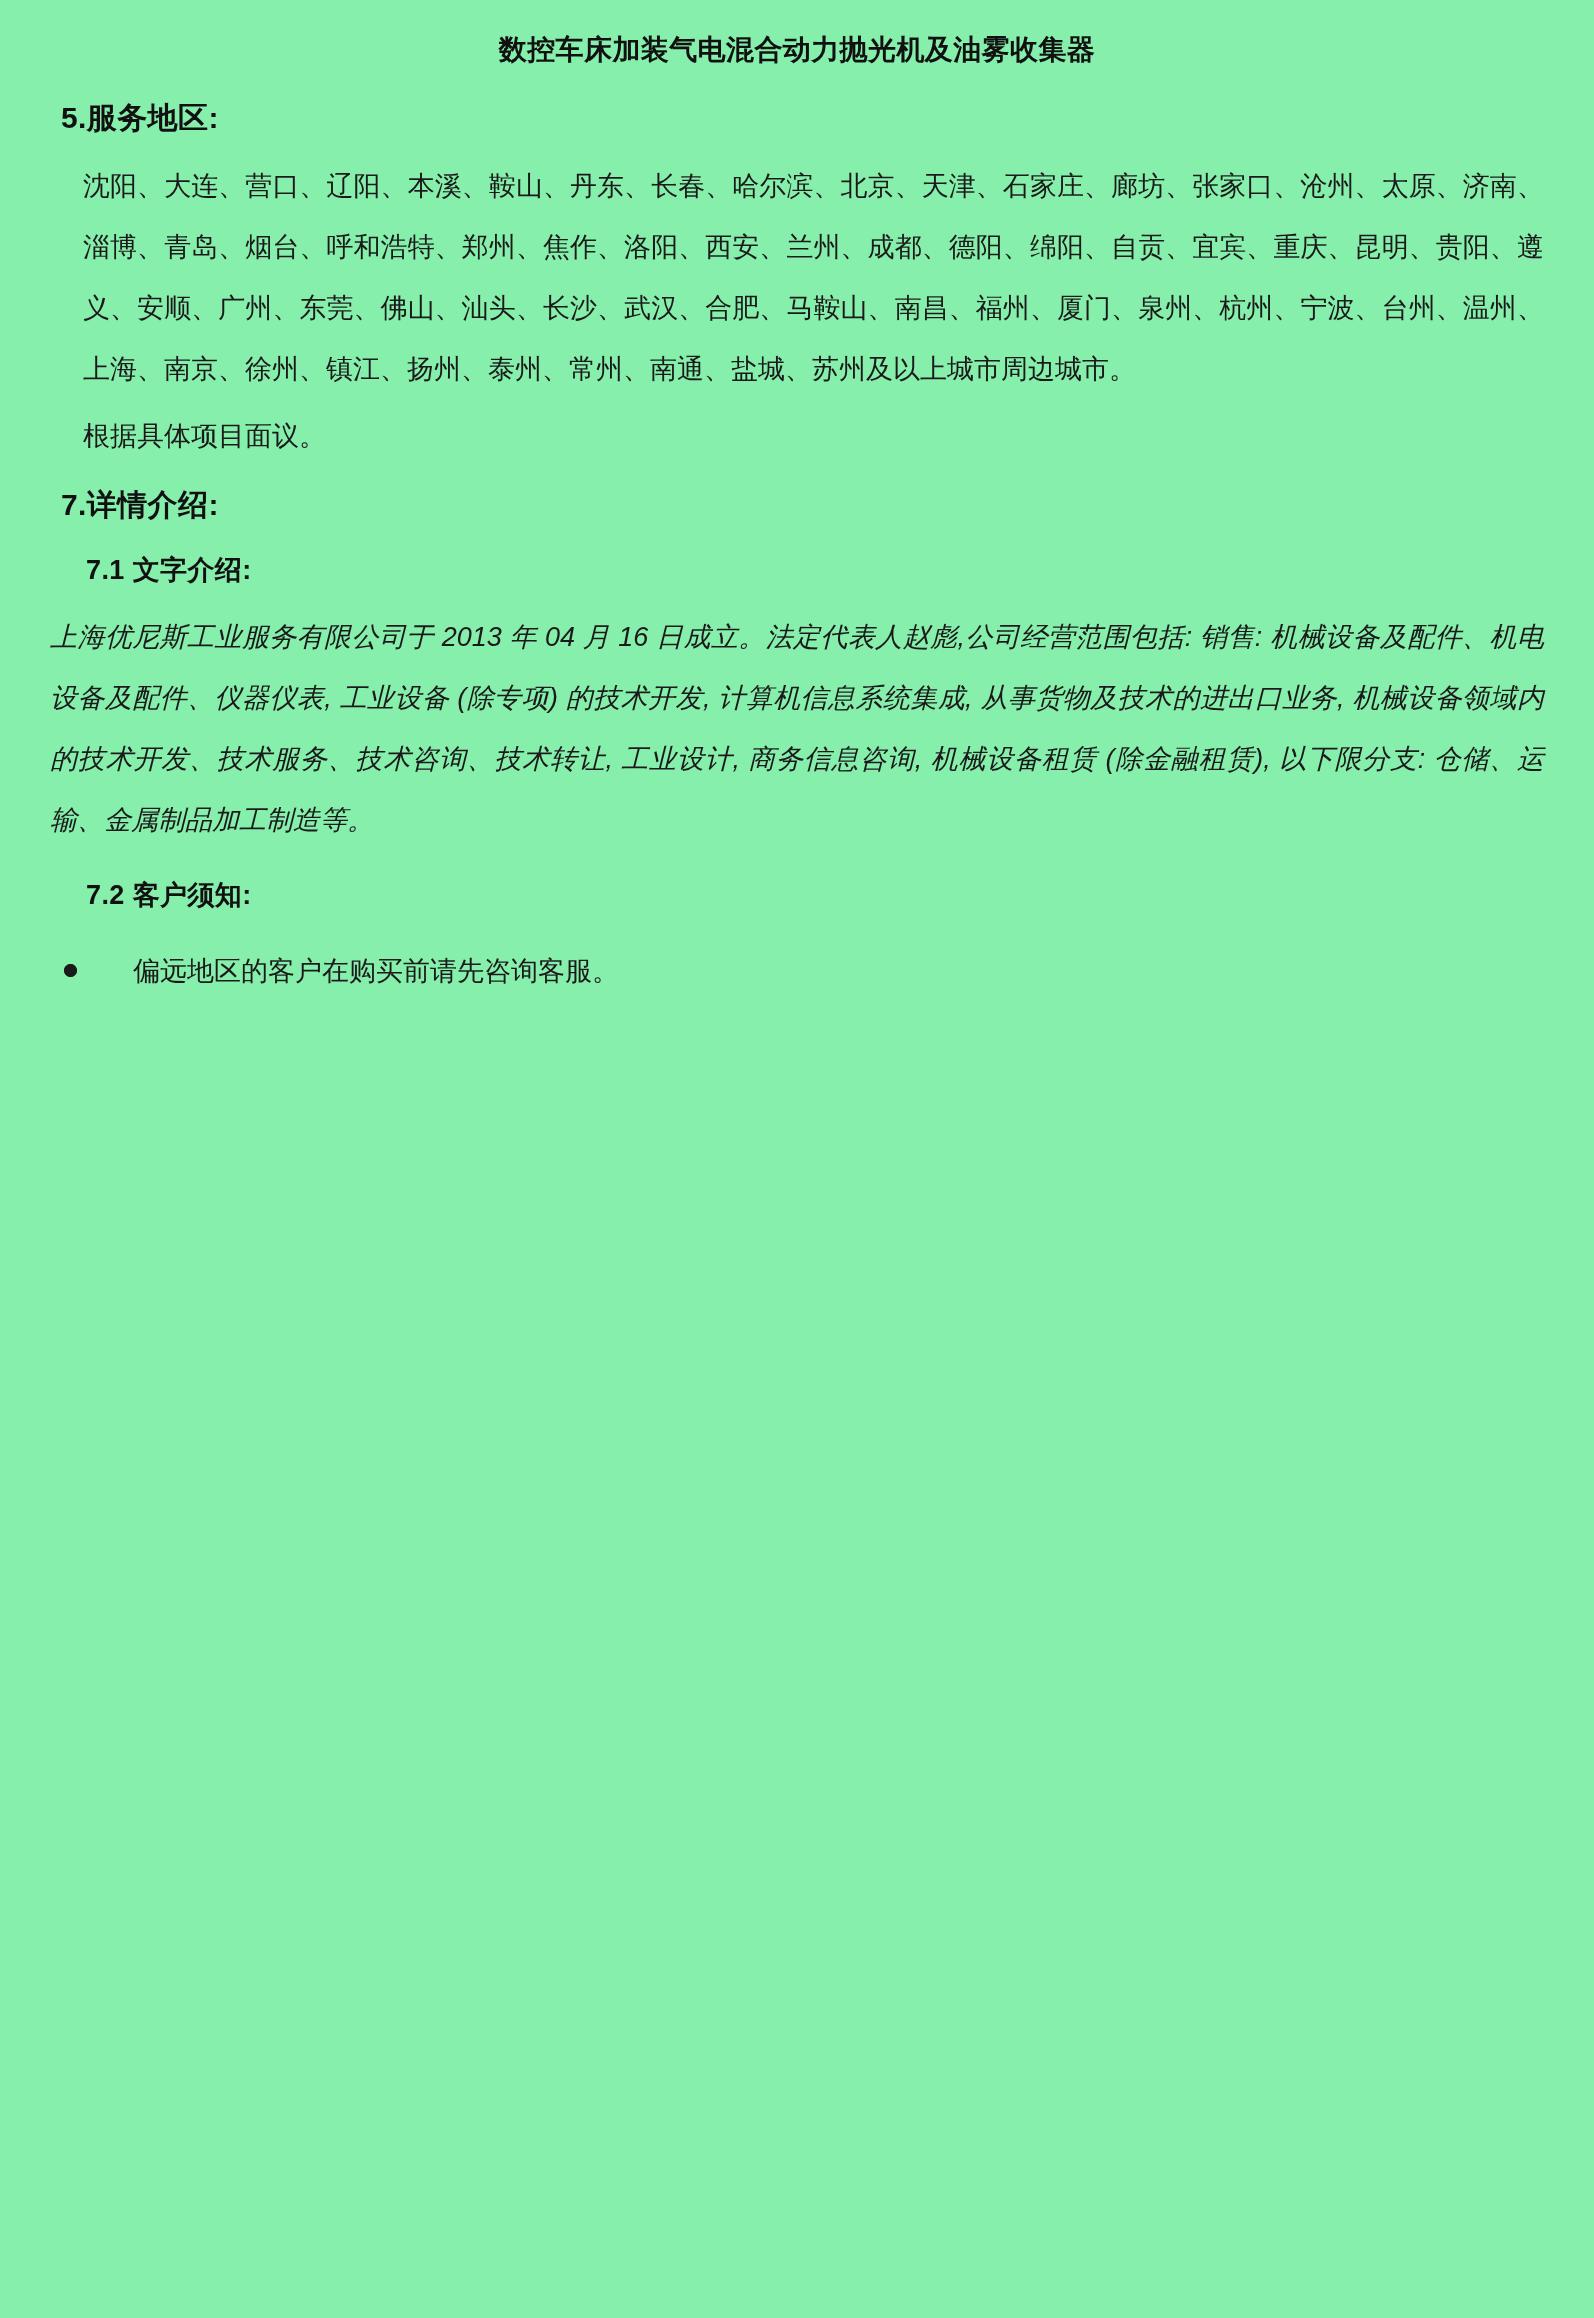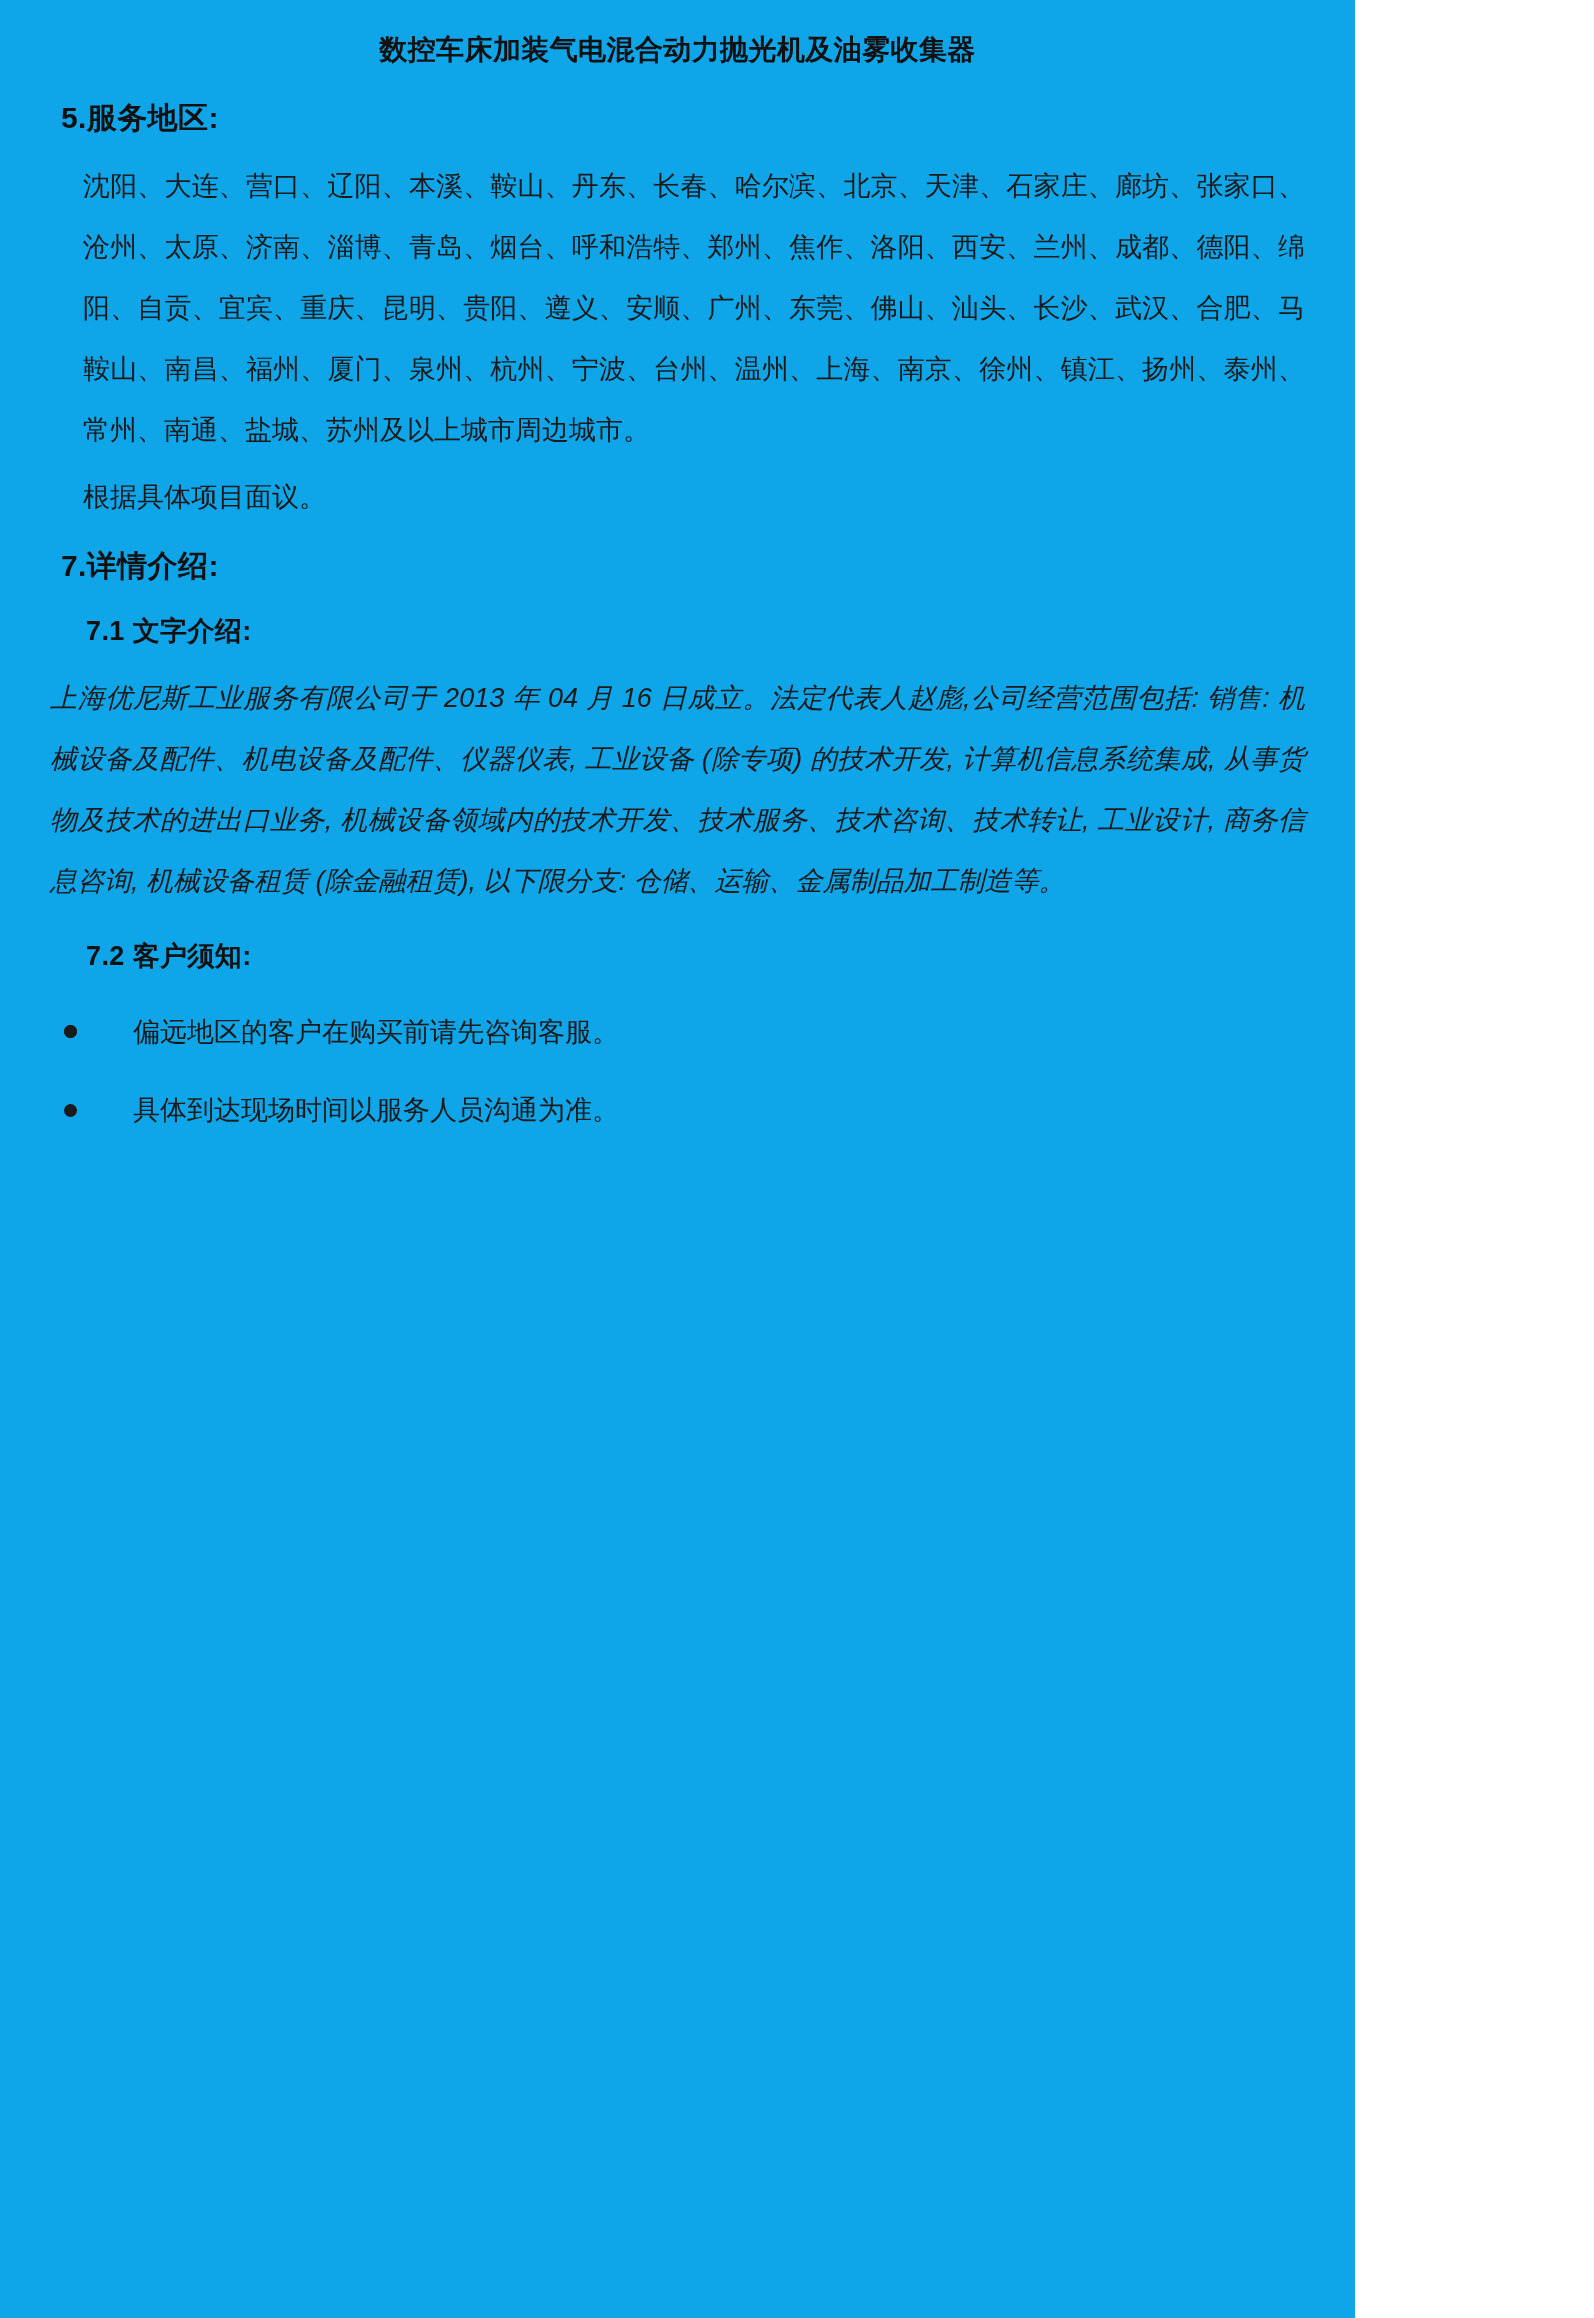--- a/index.html
+++ b/index.html
@@ -8,25 +8,25 @@
     background: #ffffff;
   }
   body {
     width: 1594px;
     min-height: 2319px;
     font-family: "Liberation Sans", sans-serif;
     color: #1a1a1a;
     -webkit-font-smoothing: antialiased;
   }
   .page {
-    width: 1355px;
+    width: 1594px;
     min-height: 2319px;
     box-sizing: border-box;
     padding: 19px 45px 34px 45px;
-    background: #0ea5e9;
+    background: #86efac;
   }
   .doc-title {
     text-align: center;
     font-size: 28px;
     font-weight: bold;
     letter-spacing: 0.4px;
     margin: 12px 0 29px 0;
     color: #111111;
   }
   .section-heading {
@@ -122,20 +122,16 @@
   <div class="sub-heading">7.2 客户须知:</div>
 
   <ul class="bullet-list">
     <li class="bullet-item">
       <span class="bullet-dot"></span>
     </li>
     <li class="bullet-item">
       <span class="bullet-dot"></span>
       <span class="bullet-text">偏远地区的客户在购买前请先咨询客服。</span>
     </li>
-    <li class="bullet-item">
-      <span class="bullet-dot"></span>
-      <span class="bullet-text">具体到达现场时间以服务人员沟通为准。</span>
-    </li>
   </ul>
 
 </div>
 
 
 </body></html>

